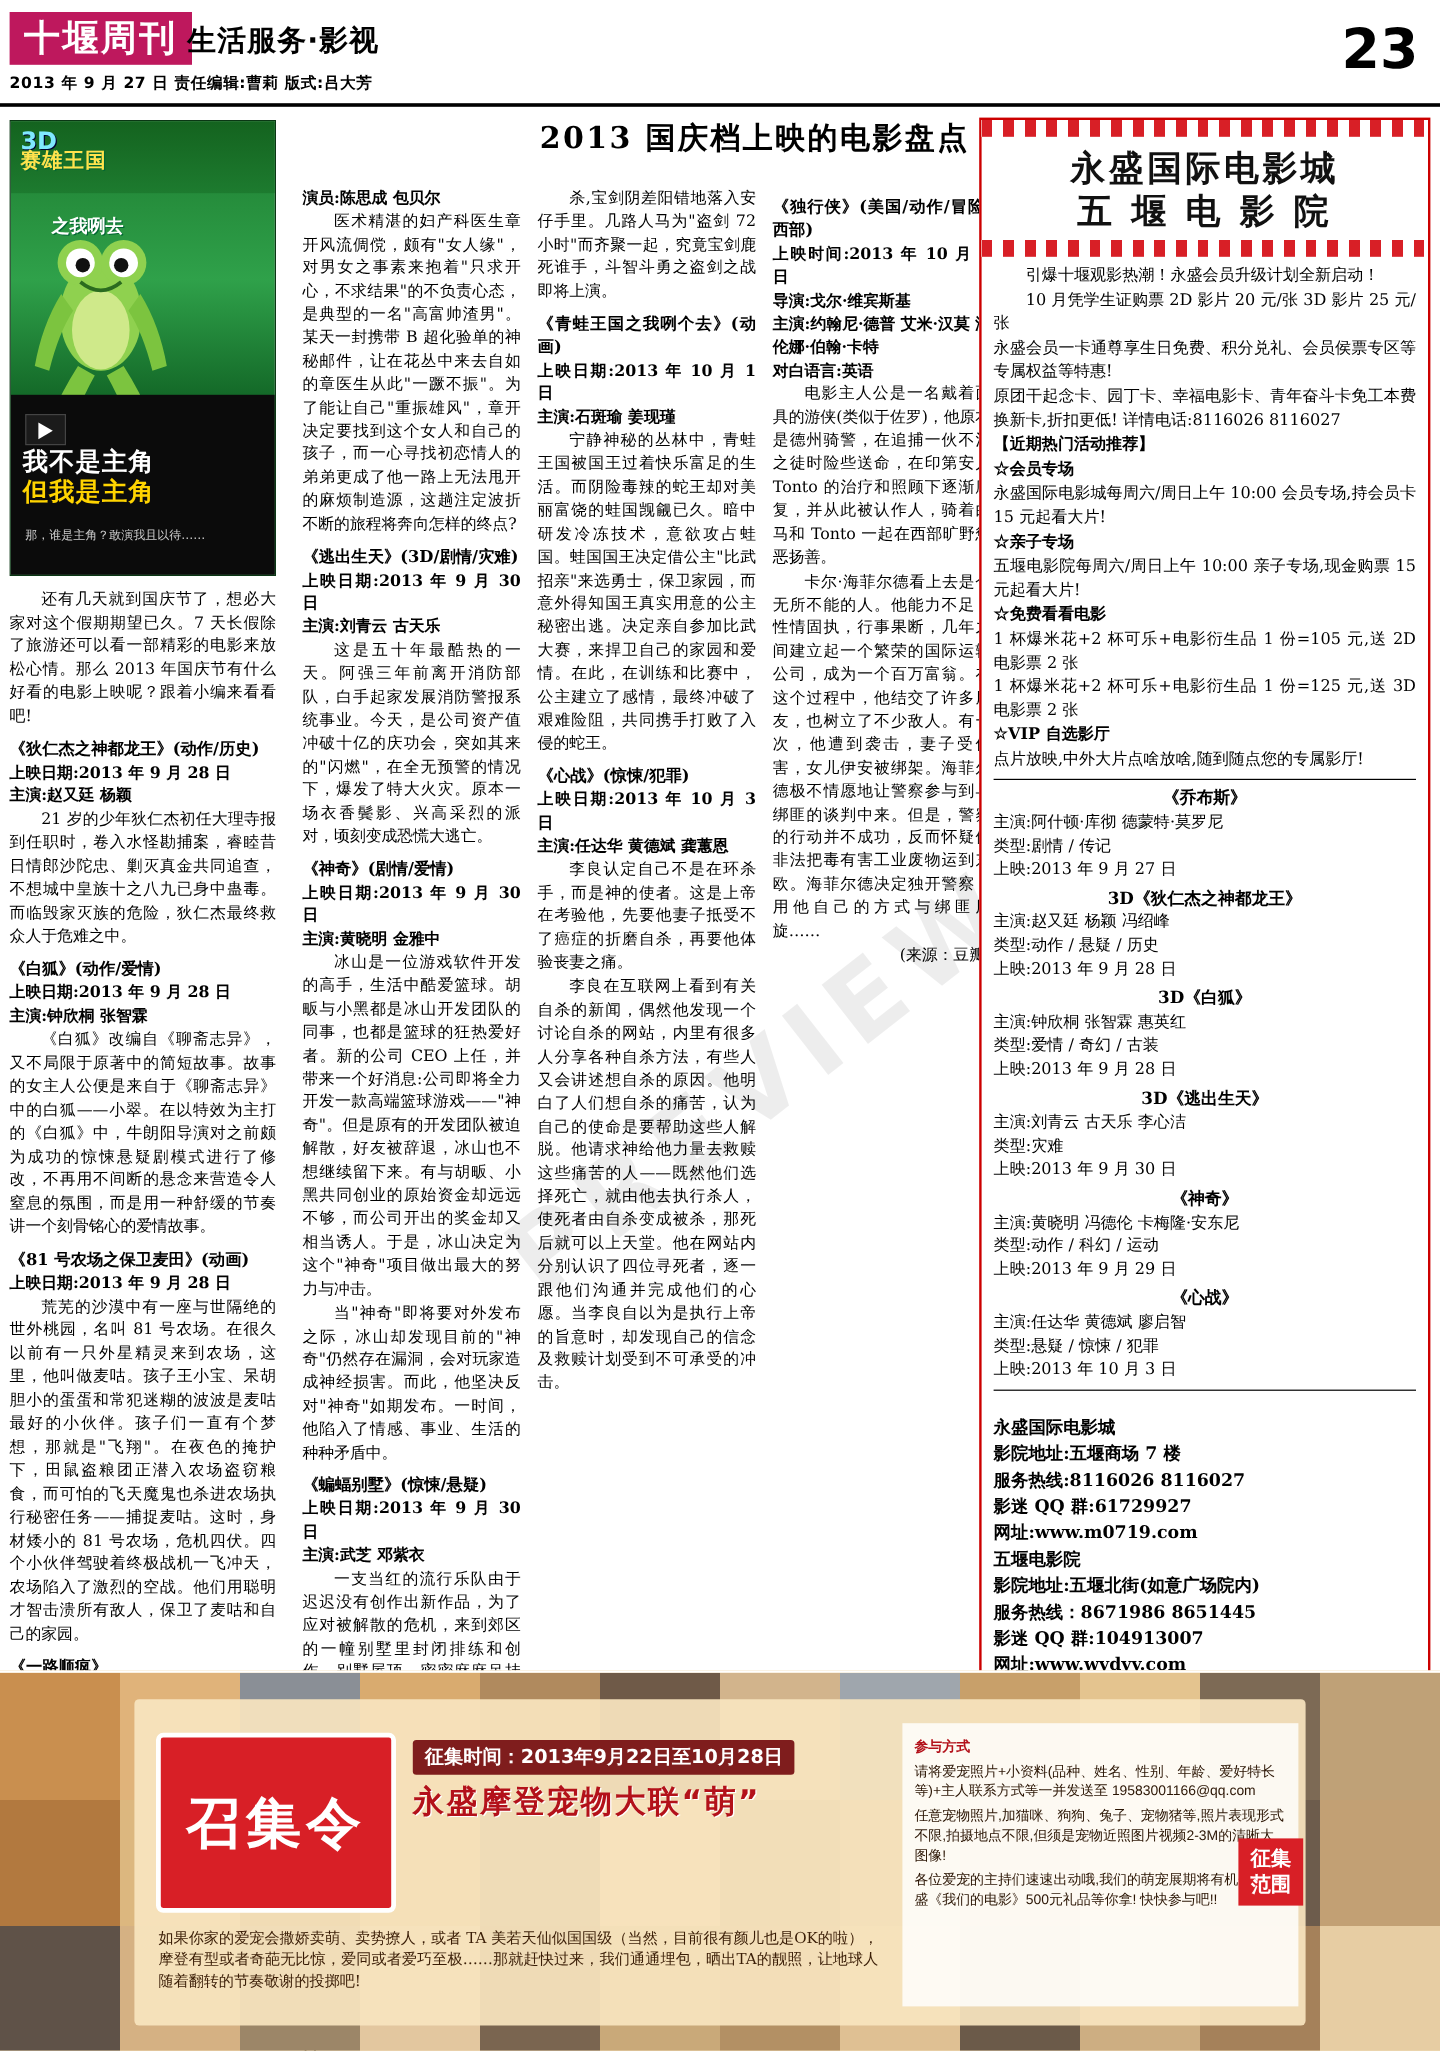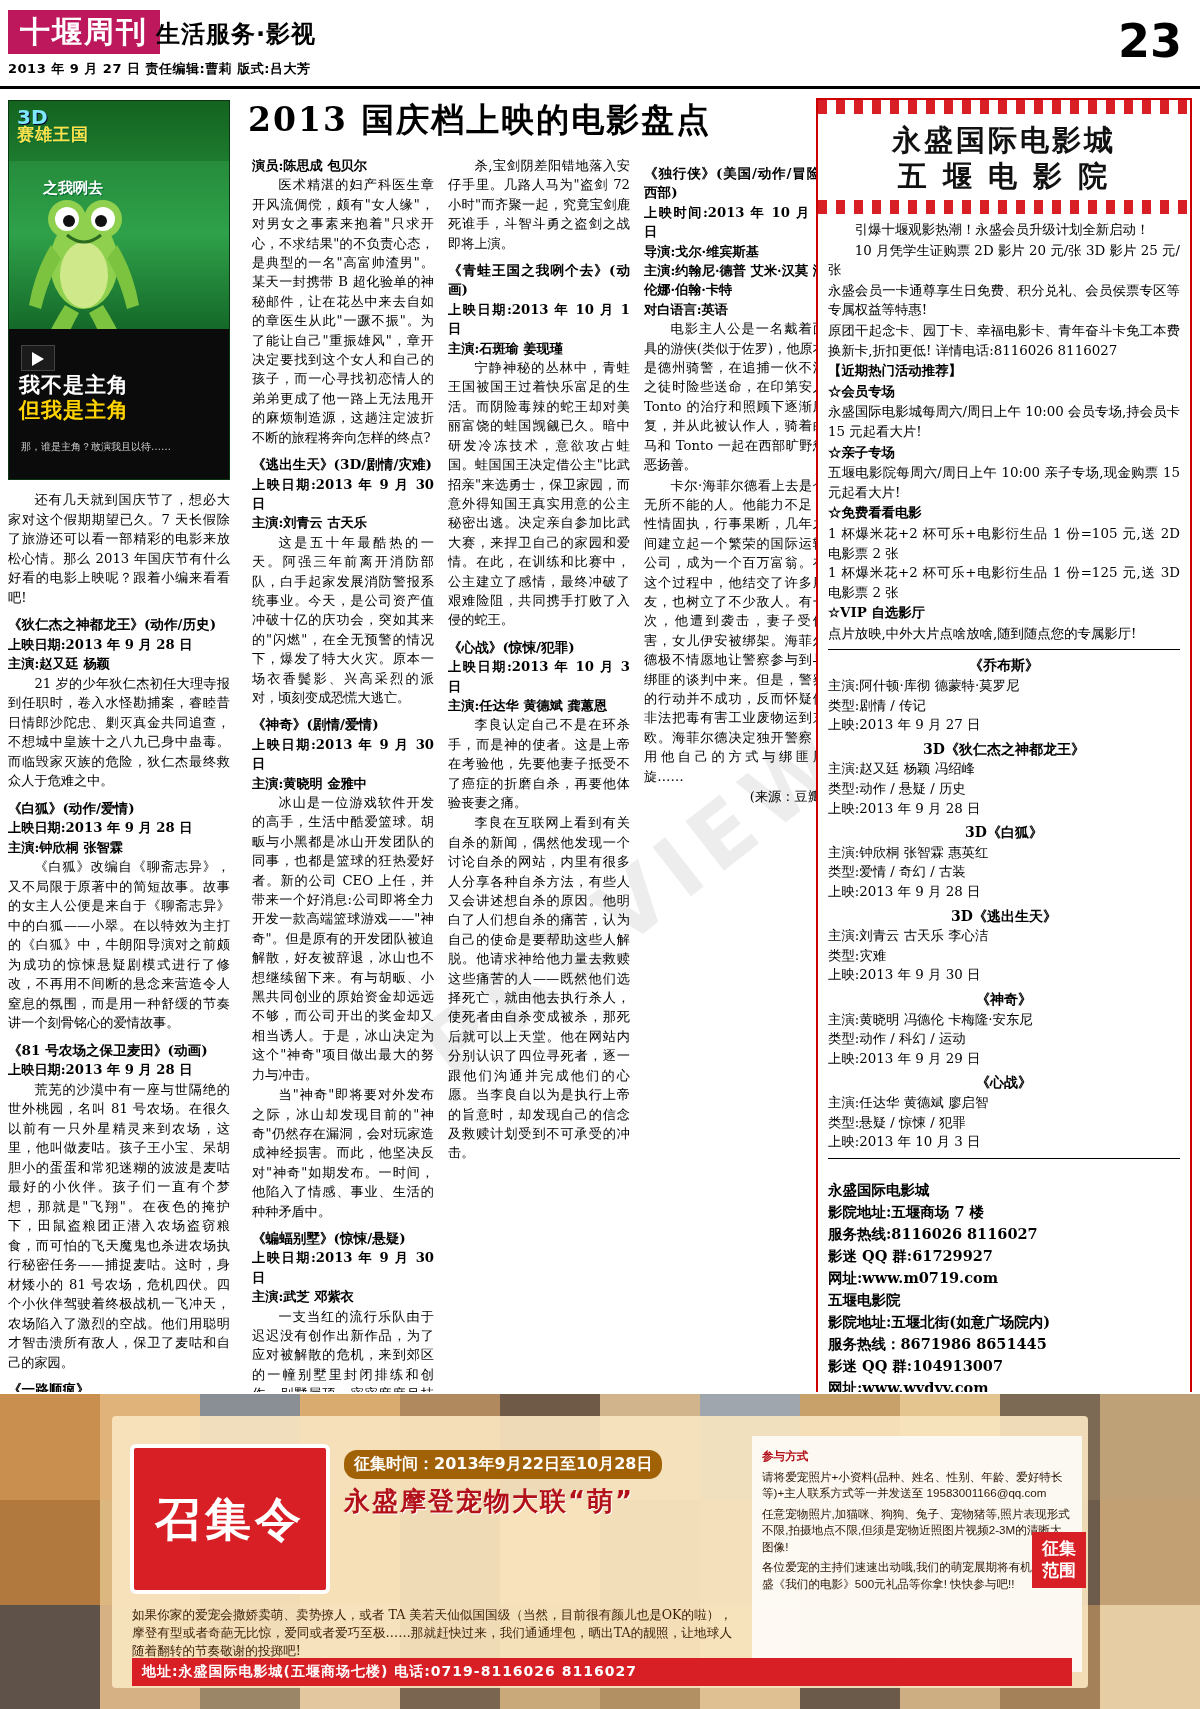--- a/index.html
+++ b/index.html
@@ -81,21 +81,21 @@
   .left-text {
     margin-top:10px; width:222px; font-size:13.2px; line-height:19.5px;
     text-align:justify; font-family:"DejaVu Serif","Liberation Serif",serif;
   }
   .film-h { font-weight:bold; font-size:13.6px; margin-top:8px; }
   .film-l { font-weight:bold; font-size:13.2px; }
 
   
   .headline {
     position:absolute; left:248px; top:6px; width:560px;
-    font-size:33px; font-weight:bold; letter-spacing:2px; text-align:left;
+    font-size:25px; font-weight:bold; letter-spacing:2px; text-align:right;
     font-family:"DejaVu Serif","Liberation Serif",serif;
   }
 
   
   .txtcol {
     position:absolute; top:64px; width:182px; font-size:13.2px; line-height:19.4px;
     text-align:justify; font-family:"DejaVu Serif","Liberation Serif",serif;
   }
   #c1 { left:252px; } #c2 { left:448px; } #c3 { left:644px; }
   .txtcol p { margin:0 0 1px 0; text-indent:2em; }
@@ -148,22 +148,22 @@
   .ad-center {
     position:absolute; left:112px; top:22px; width:976px; height:272px;
   }
   .ad-red-badge {
     position:absolute; left:18px; top:28px; width:200px; height:150px; background:#d81f26;
     border-radius:6px; color:#fff; display:flex; align-items:center; justify-content:center;
     font-size:46px; font-weight:bold; letter-spacing:4px; text-align:center; line-height:52px;
     border:4px solid #fff;
   }
   .ad-date {
-    position:absolute; left:232px; top:34px; background:#a16207; color:#fff; font-weight:bold;
-    font-size:16px; padding:4px 10px; border-radius:13px; white-space:nowrap;
+    position:absolute; left:232px; top:34px; background:#7f1d1d; color:#fff; font-weight:bold;
+    font-size:16px; padding:4px 10px; border-radius:3px; white-space:nowrap;
   }
   .ad-headline {
     position:absolute; left:232px; top:68px; font-size:26px; font-weight:bold; color:#b3111a;
     letter-spacing:2px; white-space:nowrap; text-shadow:1px 1px 0 #fff;
   }
   .ad-copy {
     position:absolute; left:20px; top:190px; width:600px; font-size:12.6px; line-height:18px;
     color:#3a1d06; font-family:"DejaVu Serif","Liberation Serif",serif; text-align:justify;
   }
   .ad-right {
@@ -433,15 +433,14 @@
     <div class="ad-copy">如果你家的爱宠会撒娇卖萌、卖势撩人，或者 TA 美若天仙似国国级（当然，目前很有颜儿也是OK的啦），摩登有型或者奇葩无比惊，爱同或者爱巧至极……那就赶快过来，我们通通埋包，晒出TA的靓照，让地球人随着翻转的节奏敬谢的投掷吧!</div>
 
     <div class="ad-right">
       <p class="rh">参与方式</p>
       <p>请将爱宠照片+小资料(品种、姓名、性别、年龄、爱好特长等)+主人联系方式等一并发送至 19583001166@qq.com</p>
       <p>任意宠物照片,加猫咪、狗狗、兔子、宠物猪等,照片表现形式不限,拍摄地点不限,但须是宠物近照图片视频2-3M的清晰大图像!</p>
       <p>各位爱宠的主持们速速出动哦,我们的萌宠展期将有机会于永盛《我们的电影》500元礼品等你拿! 快快参与吧!!</p>
       <div class="ad-side-badge">征集范围</div>
     </div>
 
-    <div class="ad-bottombar">地址:永盛国际电影城(五堰商场七楼)  电话:0719-8116026  8116027</div>
   </div>
 </div>
 
 </body></html>

